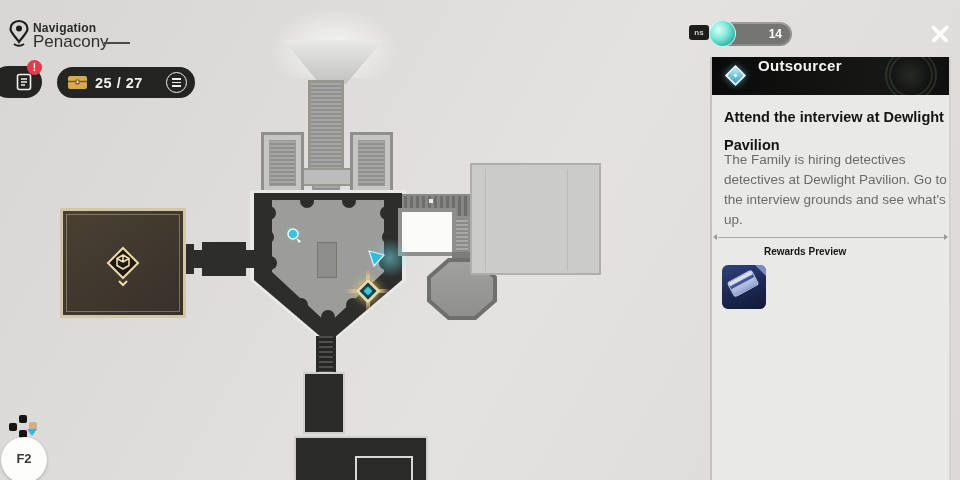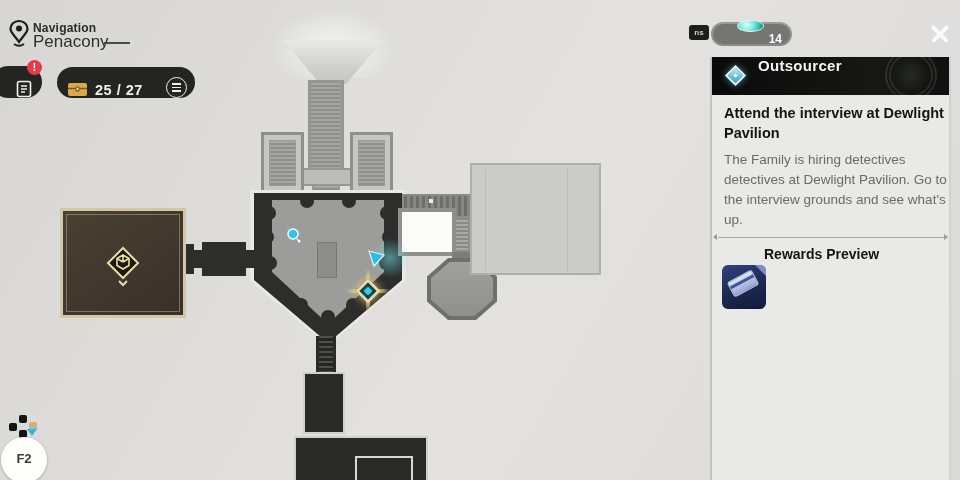--- a/index.html
+++ b/index.html
@@ -67,35 +67,35 @@
     background:linear-gradient(180deg,transparent,#f0d494 30%,#fff 50%,#f0d494 70%,transparent); }
   .qm-d { position:absolute; left:13px; top:13px; width:18px; height:18px; transform:rotate(45deg);
     border:3px solid #ead9a4; background:#0e2c38; box-shadow:0 0 10px rgba(240,205,120,.9); }
   .qm-di { position:absolute; left:19px; top:19px; width:6px; height:6px; transform:rotate(45deg);
     background:#41c8d8; box-shadow:0 0 5px #41c8d8; }
 
   
   #nav-label { left:33px; top:21px; font-size:12px; font-weight:700; color:#2a2a28; letter-spacing:.2px; }
   #nav-loc { left:33px; top:32px; font-size:17px; color:#2f2f2d; }
   #nav-line { left:104px; top:42px; width:26px; height:2px; background:#4a4a48; }
-  .pillbtn { background:#242422; border-radius:17px; display:flex; align-items:flex-end; }
+  .pillbtn { background:#242422; border-radius:17px; display:flex; align-items:center; }
   #journal-btn { left:-8px; top:66px; width:50px; height:32px; justify-content:flex-end; padding-right:10px; }
   #alert-badge { left:27px; top:60px; width:15px; height:15px; background:#e23b4c; border-radius:50%;
     color:#fff; font-size:10px; font-weight:700; text-align:center; line-height:15px; }
   #chest-pill { left:57px; top:67px; width:138px; height:31px; padding:0 8px 0 10px; }
   #chest-count { color:#f0f0ee; font-size:14.5px; font-weight:700; letter-spacing:.5px; margin-left:7px; }
   #menu-btn { margin-left:auto; width:21px; height:21px; border:1.5px solid #f0f0ee; border-radius:50%;
     display:flex; flex-direction:column; justify-content:center; align-items:center; gap:2px; }
   #menu-btn i { width:9px; height:1.5px; background:#f0f0ee; }
 
   
   #ns-badge { left:689px; top:25px; width:20px; height:15px; background:#1d1d1b; border-radius:3px;
     color:#cfcfcd; font-size:8px; font-weight:700; text-align:center; line-height:15px; }
   .cur-pill { top:22px; height:24px; border-radius:12px; background:linear-gradient(#9c9c9a,#8a8a88);
-    display:flex; align-items:center;flex-direction:column; }
+    display:flex; align-items:center; }
   .cur-pill .track { position:absolute; inset:2px; border-radius:10px; background:#757573; }
   .orb { position:relative; width:27px; height:27px; border-radius:50%; margin:-2px 0 0 -2px;
     border:1px solid rgba(255,255,255,.7); }
   #orb-jade { background:radial-gradient(circle at 35% 35%, #dcfef8, #7ee8da 40%, #2fb5a8 75%, #157a70); }
   #orb-power { background:radial-gradient(circle at 35% 35%, #fdeaff, #cdaaf2 40%, #8a6ad8 72%, #5a3aa8); }
   #pill-jade { left:711px; width:81px; }
   #pill-power { left:797px; width:100px; }
   .cur-val { position:relative; color:#fff; font-size:12px; font-weight:700; margin-left:auto; padding-right:10px; }
   #power-val { font-size:11.5px; padding-right:4px; }
   #add-btn { position:relative; width:16px; height:16px; margin-right:4px; border-radius:50%;
@@ -110,28 +110,28 @@
     border-left:2px solid #c2c2c0; border-right:2px solid #d2d2d0; }
   #mission-header { position:absolute; left:0; top:0; right:0; height:38px; overflow:hidden;
     background:linear-gradient(90deg,#0a0a0a,#171715 70%,#101010); }
   #family-emblem { position:absolute; right:12px; top:-8px; width:52px; height:52px; border-radius:50%;
     border:6px double rgba(95,115,85,.28); background:radial-gradient(circle, rgba(85,105,75,.28), transparent 70%); }
   #mission-diamond { position:absolute; left:16px; top:11px; width:15px; height:15px; transform:rotate(45deg);
     border:2px solid #eafcff; background:linear-gradient(135deg,#bdf1f7,#2e9fc0);
     box-shadow:0 0 7px rgba(120,220,240,.6); }
   #mission-diamond::after { content:''; position:absolute; left:4px; top:4px; width:3px; height:3px; background:#fff; }
   #mission-cat { position:absolute; left:46px; top:0; font-size:15px; font-weight:700; color:#f4f4f2; letter-spacing:.3px; }
-  #mission-title { position:absolute; left:12px; top:46px; width:222px; font-size:14.5px; line-height:20px;
+  #mission-title { position:absolute; left:12px; top:46px; width:222px; font-size:14.5px; line-height:28px;
     font-weight:700; color:#141412; }
   #mission-desc { position:absolute; left:12px; top:93px; width:226px; font-size:13.5px; line-height:20px; color:#6a6a68; }
   #panel-divider { position:absolute; left:6px; top:180px; width:228px; border-top:1px solid #a8a8a6; }
   .div-arr { position:absolute; top:177px; width:0; height:0; border-top:3px solid transparent; border-bottom:3px solid transparent; }
   #div-arr-l { left:1px; border-right:4px solid #9a9a98; }
   #div-arr-r { right:1px; border-left:4px solid #9a9a98; }
-  #rewards-label { position:absolute; left:12px; top:189px; font-size:14px; font-weight:700; color:#141412;padding-left:40px; }
+  #rewards-label { position:absolute; left:12px; top:189px; font-size:10px; font-weight:700; color:#141412;padding-left:40px; }
   #reward-tile { position:absolute; left:10px; top:208px; width:44px; height:44px; border-radius:6px; overflow:hidden;
     background:linear-gradient(160deg,#31437c 0%,#1c2850 55%,#121a38 100%); }
   #reward-tile::before { content:''; position:absolute; right:0; top:0;
     border-top:11px solid #7d8dc0; border-left:11px solid transparent; }
   #reward-card { position:absolute; left:7px; top:10px; width:28px; height:17px; border-radius:3px;
     transform:rotate(-28deg); background:linear-gradient(#dfe6f6,#93a2d4); border:1px solid #c2cce8; }
   #reward-card::after { content:''; position:absolute; left:0; top:4px; width:100%; height:3px; background:#43549a; }
   #reward-amt { position:absolute; left:16px; right:0; bottom:1px; text-align:center; font-size:10px; font-weight:700;
     color:#fff; text-shadow:0 1px 2px #000;margin-left:40px; }
 

